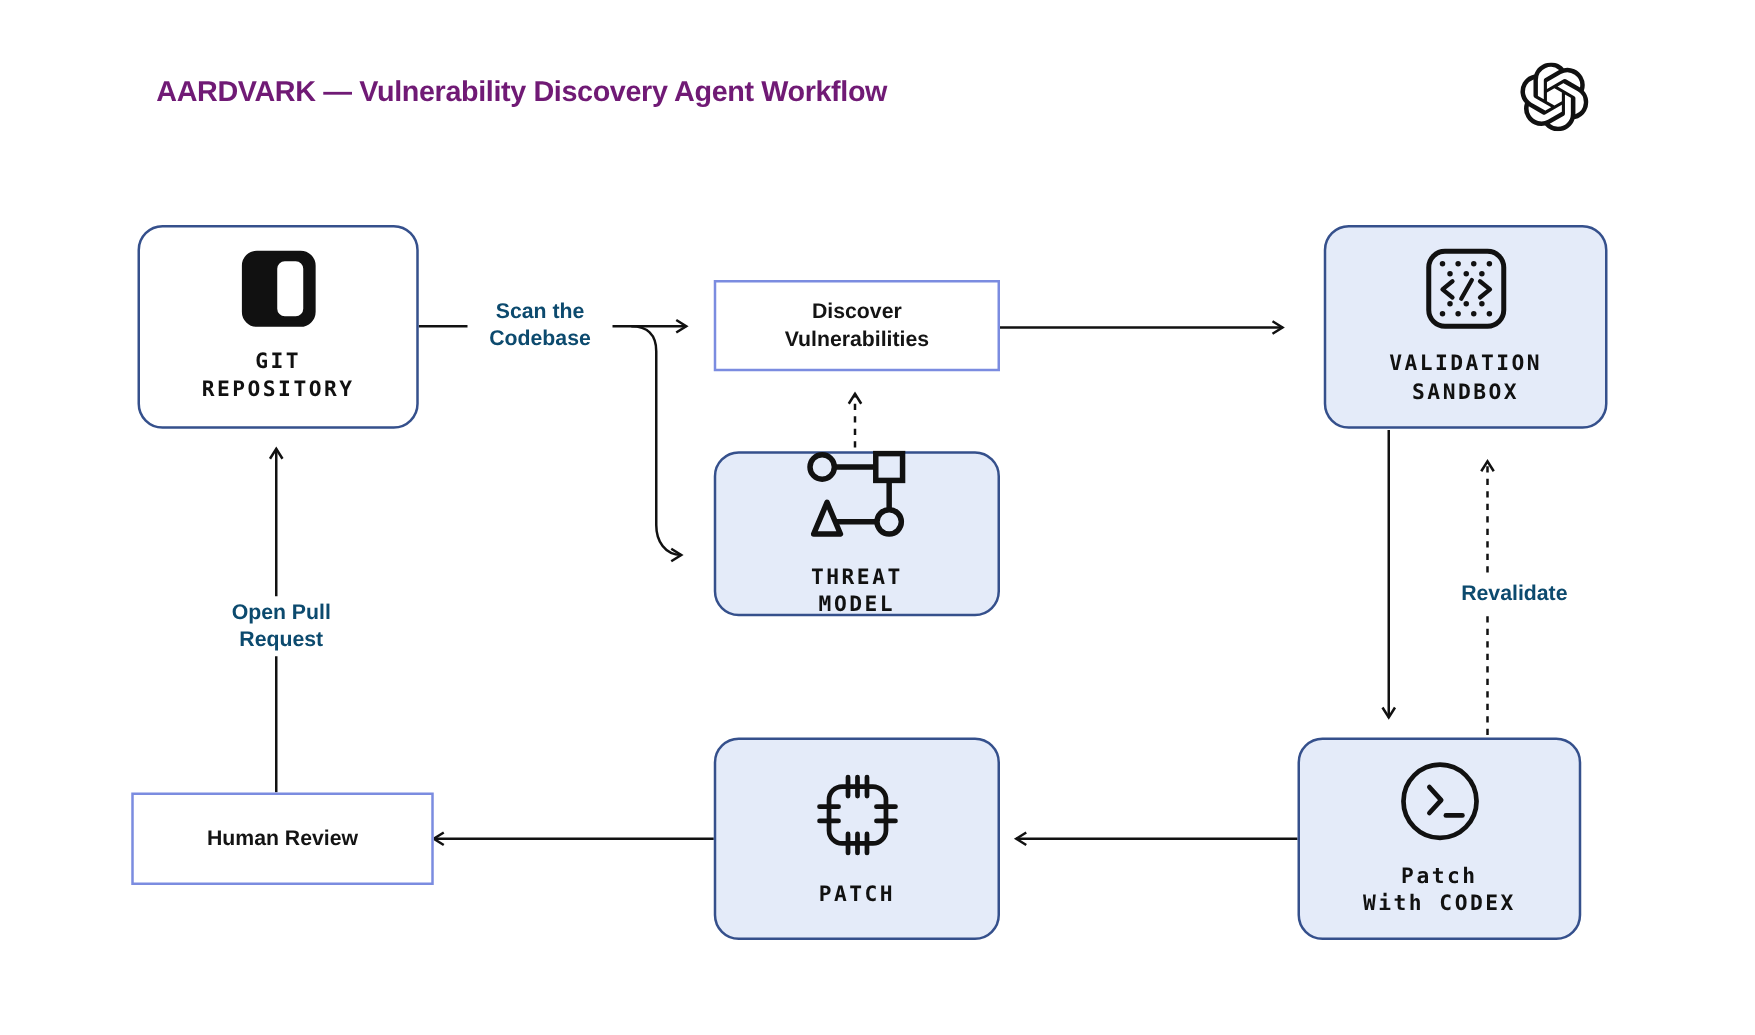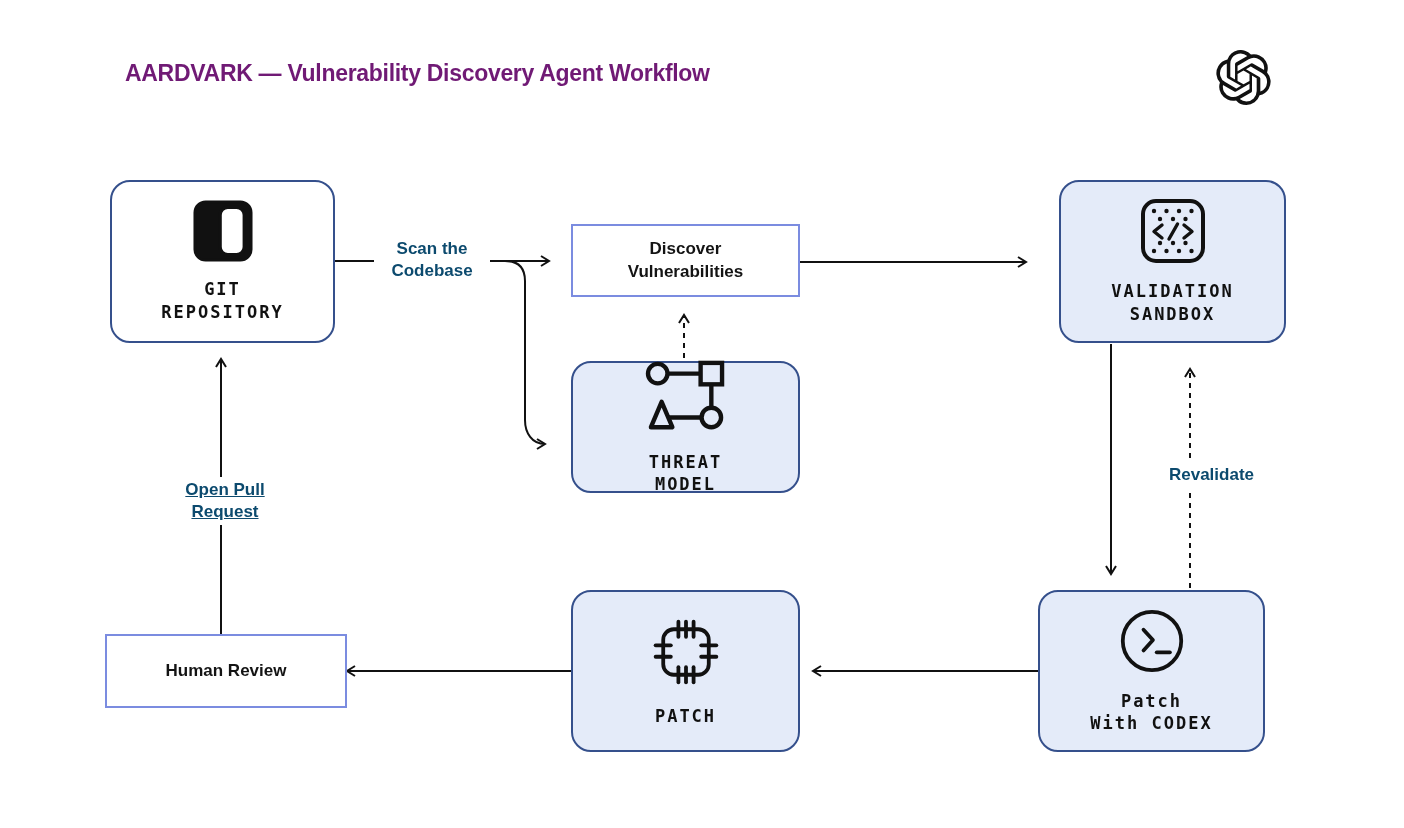--- a/index.html
+++ b/index.html
@@ -27,21 +27,21 @@
         display:flex;align-items:center;justify-content:center;z-index:2;}
   .rbox .box-label{font-size:17px;font-weight:bold;line-height:1.35;text-align:center;
         white-space:pre-line;color:#141414;}
   .box-discover{left:571px;top:224px;width:229px;height:73px;}
   .box-human{left:105px;top:634px;width:242px;height:74px;}
   
   .edge-label{position:absolute;background:#ffffff;font-size:17px;font-weight:bold;
               line-height:1.3;text-align:center;white-space:pre-line;color:#0c4a6e;
               padding:2px 4px;z-index:3;}
   .lbl-scan{left:374px;top:236px;width:108px;}
-  .lbl-opr{left:153px;top:477px;width:136px;text-decoration:underline;}
+  .lbl-opr{left:153px;top:477px;width:136px;}
   .lbl-reval{left:1134px;top:462px;width:116px;text-align:right;}
   
   #edges{position:absolute;left:0;top:0;width:1404px;height:828px;z-index:1;
          pointer-events:none;}
   #edges path{stroke:#111;stroke-width:2;fill:none;}
   #edges path.dashed{stroke-dasharray:5 5;}
   
   .icon svg{display:block;}
 </style>
 </head>

